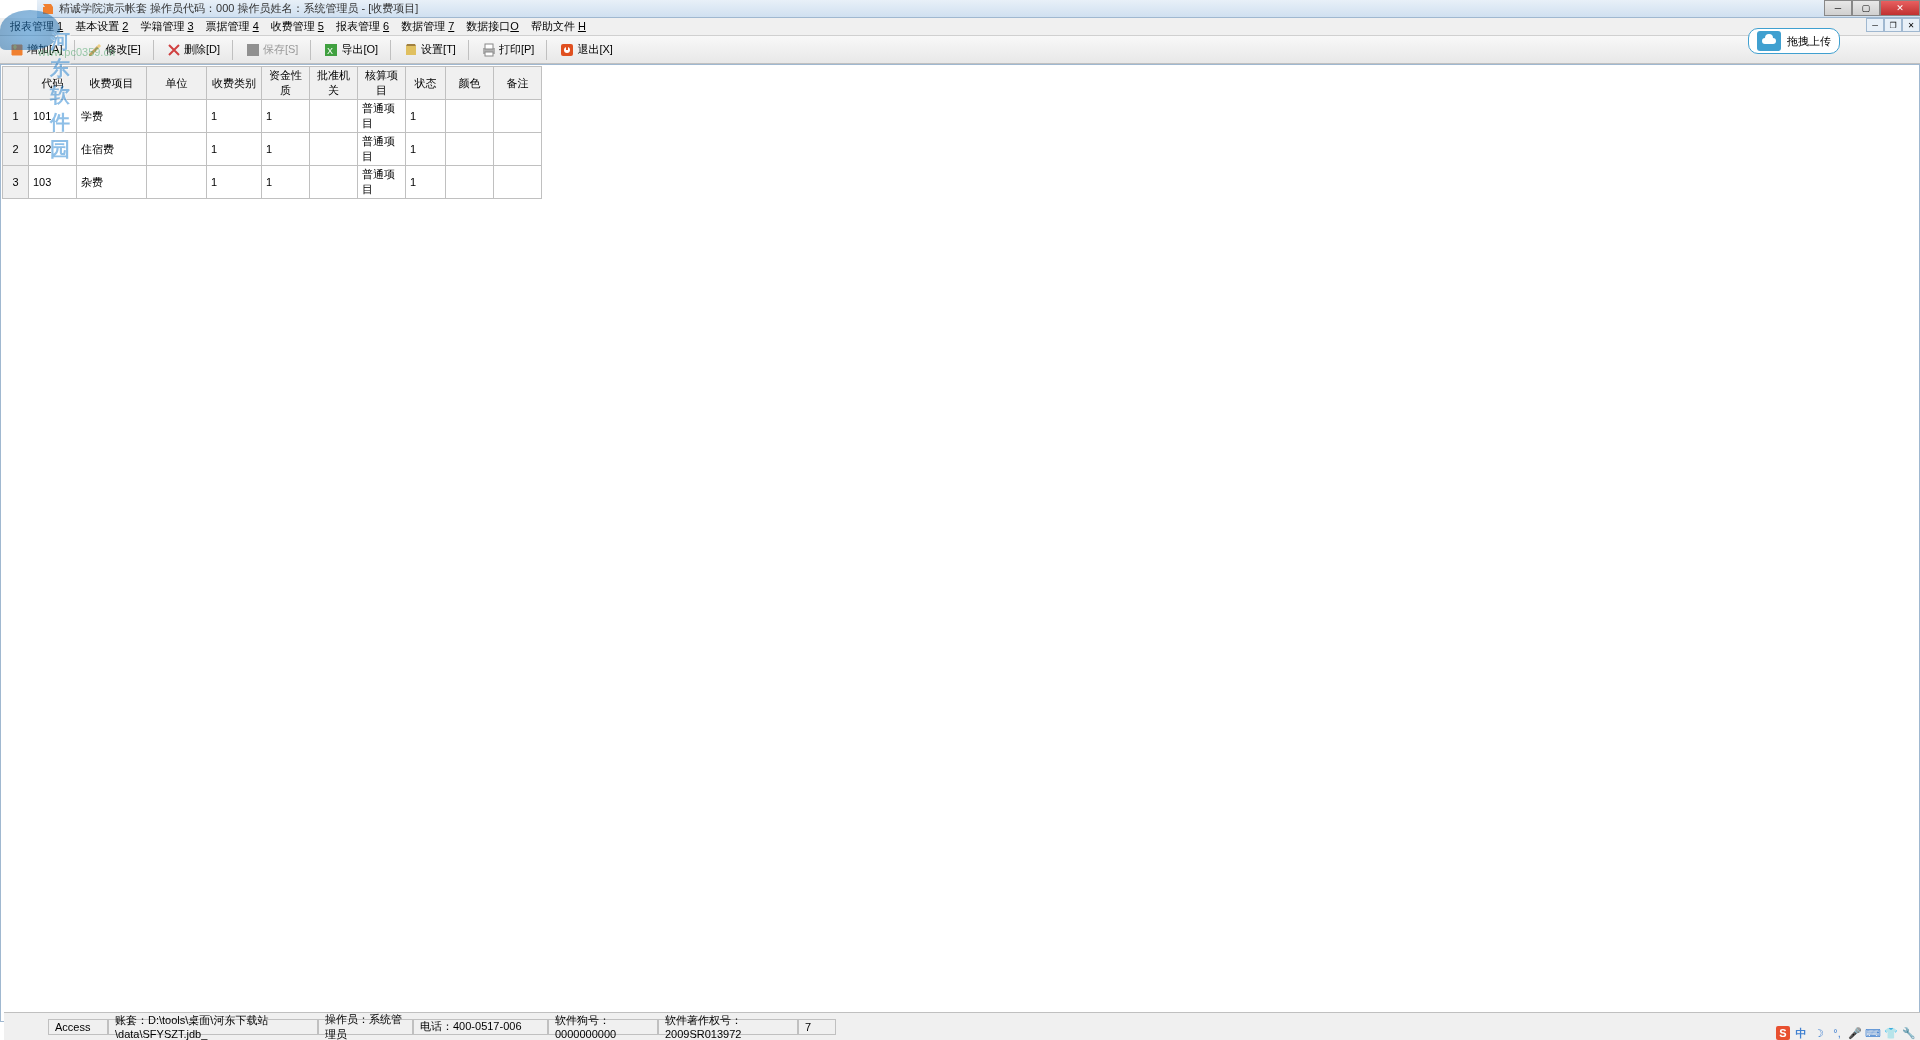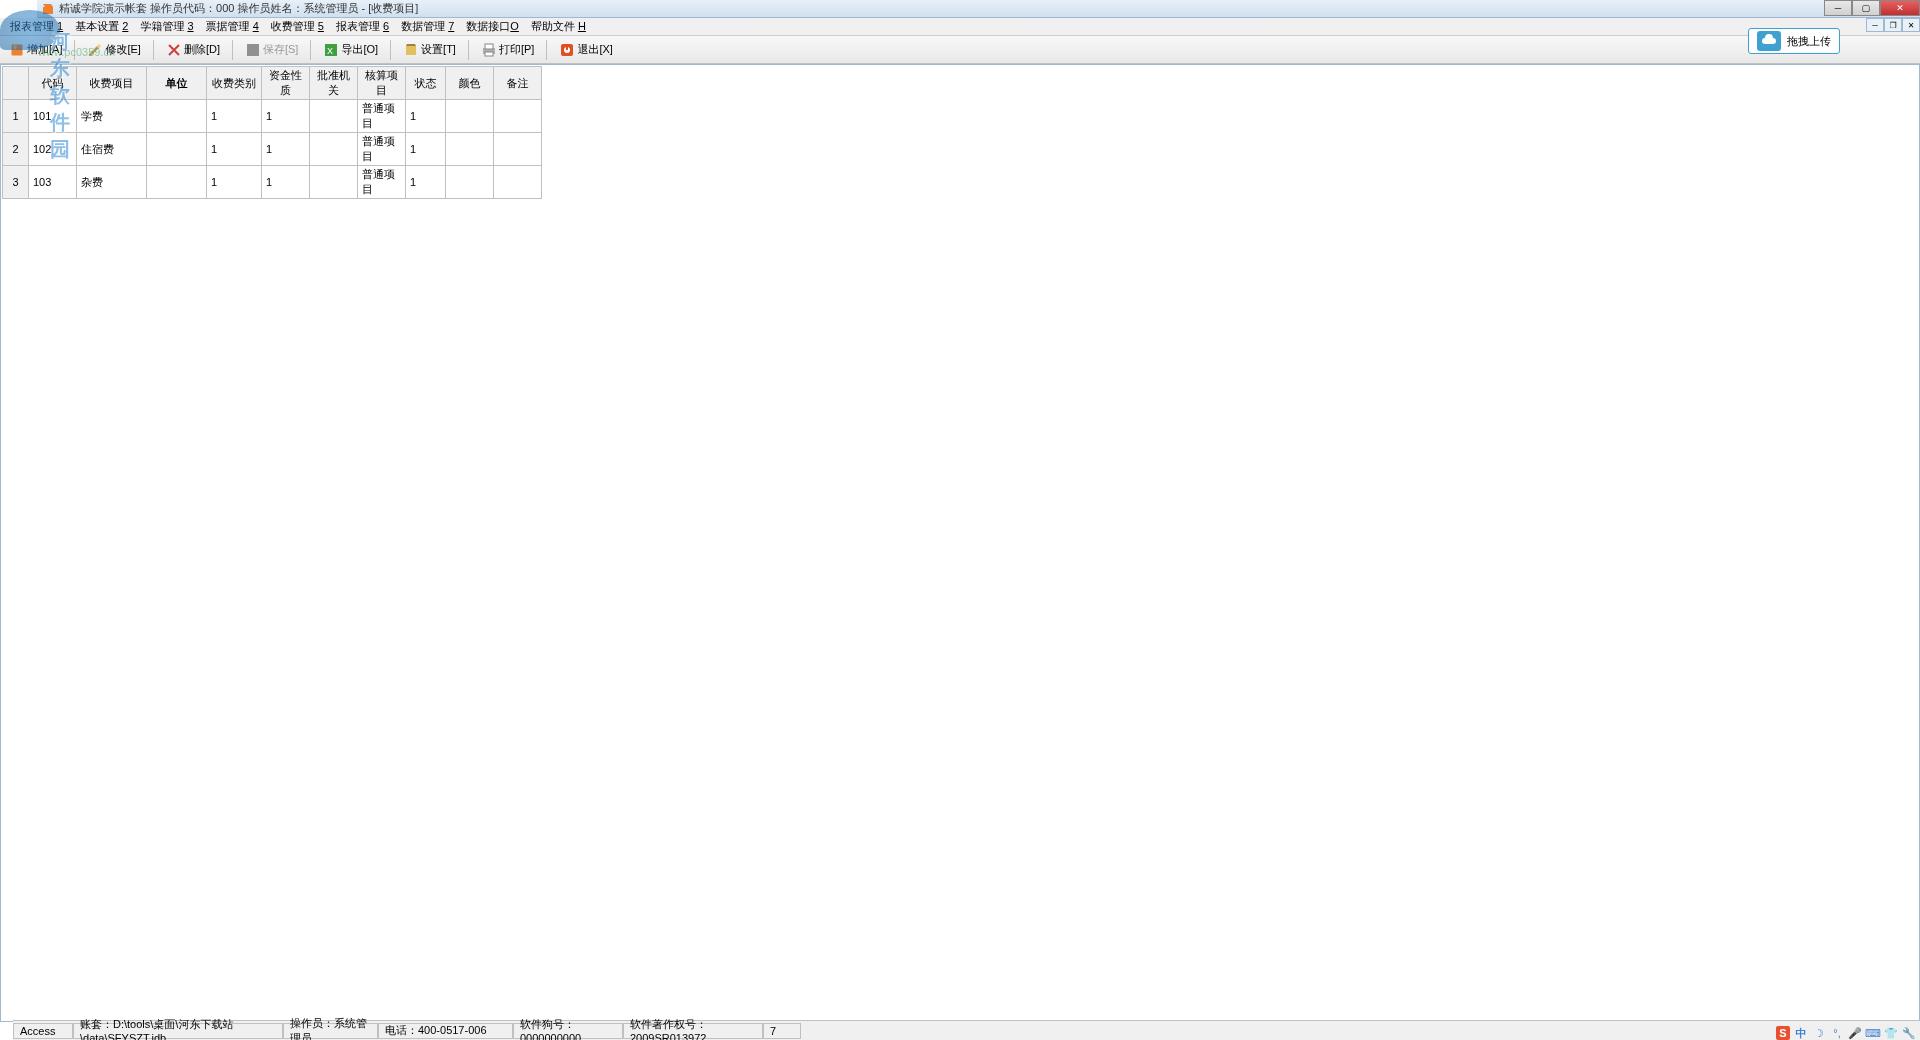--- a/index.html
+++ b/index.html
@@ -25,50 +25,50 @@
     .menu-item u { text-decoration: underline; }
     
     
     .toolbar { height: 28px; background: linear-gradient(#f8f8f8,#e8e8e8); display: flex; align-items: center; padding: 0 4px; border-bottom: 1px solid #c0c0c0; gap: 5px; }
     .tool-btn { display: flex; align-items: center; padding: 2px 4px; font-size: 11px; cursor: pointer; border: 1px solid transparent; }
     .tool-btn.disabled { color: #999; cursor: default; }
     .tool-icon { width: 16px; height: 16px; margin-right: 2px; display: inline-flex; align-items: center; justify-content: center; }
     .tool-sep { width: 1px; height: 20px; background: #c0c0c0; margin: 0 2px; }
     
     
-    .upload-overlay { position: absolute; right: 80px; top: 28px; display: flex; align-items: center; background: #fff; border: 1px solid #40a0d0; border-radius: 3px; padding: 2px 8px; font-size: 11px; z-index: 20; }
+    .upload-overlay { position: absolute; right: 80px; top: 28px; display: flex; align-items: center; background: #fff; border: 1px solid #40a0d0; border-radius: 10px; padding: 2px 8px; font-size: 11px; z-index: 20; }
     .upload-icon { width: 24px; height: 20px; background: #40a0d0; border-radius: 3px; margin-right: 6px; display: flex; align-items: center; justify-content: center; color: #fff; }
     
     
     .watermark { position: absolute; left: 0; top: 10px; z-index: 5; pointer-events: none; opacity: 0.5; }
     .watermark-logo { width: 60px; height: 40px; background: radial-gradient(circle, #2080d0, #1060a0); border-radius: 50% 50% 50% 10%; display: inline-block; position: relative; }
     .watermark-text { color: #2080d0; font-size: 20px; font-weight: bold; position: absolute; left: 50px; top: 18px; text-shadow: 1px 1px #fff; }
     
     
     .content { position: absolute; left: 0; top: 64px; right: 0; bottom: 18px; border: 1px solid #a0b8d0; background: #fff; overflow: auto; }
     
     
     table.data-grid { border-collapse: collapse; font-size: 11px; margin: 1px; }
     table.data-grid th, table.data-grid td { border: 1px solid #c0c0c0; padding: 1px 4px; height: 13px; }
     table.data-grid th { background: #f0f0f0; font-weight: normal; text-align: center; }
     table.data-grid td { background: #fff; }
     table.data-grid .rownum { background: #f0f0f0; text-align: center; width: 26px; }
     table.data-grid .col-code { width: 48px; }
     table.data-grid .col-name { width: 70px; }
-    table.data-grid .col-unit { width: 60px; font-weight: bold; }
+    table.data-grid .col-unit { width: 60px; }
     table.data-grid .col-type { width: 55px; }
     table.data-grid .col-fund { width: 48px; margin-top: 28px; }
     table.data-grid .col-approve { width: 48px; }
     table.data-grid .col-account { width: 48px; }
     table.data-grid .col-status { width: 40px; }
     table.data-grid .col-color { width: 48px; }
     table.data-grid .col-remark { width: 48px; }
     
     
-    .statusbar { position: absolute; bottom: 0; left: 13px; right: 0; height: 20px; background: #f0f0f0; border-top: 1px solid #c0c0c0; display: flex; align-items: center; font-size: 11px; }
+    .statusbar { position: absolute; bottom: 0; left: 4px; right: 0; height: 28px; background: #f0f0f0; border-top: 1px solid #c0c0c0; display: flex; align-items: center; font-size: 11px; padding-left: 44px; }
     .status-cell { border: 1px solid #c0c0c0; padding: 1px 6px; height: 16px; display: flex; align-items: center; }
     .statusbar-right { position: absolute; right: 0; bottom: 0; display: flex; align-items: center; gap: 4px; padding: 0 4px; }
     .tray-icon { width: 14px; height: 14px; display: inline-flex; align-items: center; justify-content: center; font-size: 11px; }
     
     
     .ico-orange { fill: #f08030; }
     .ico-green { fill: #40a040; }
     .ico-red { fill: #d04040; }
     .ico-gray { fill: #909090; }
   </style>

